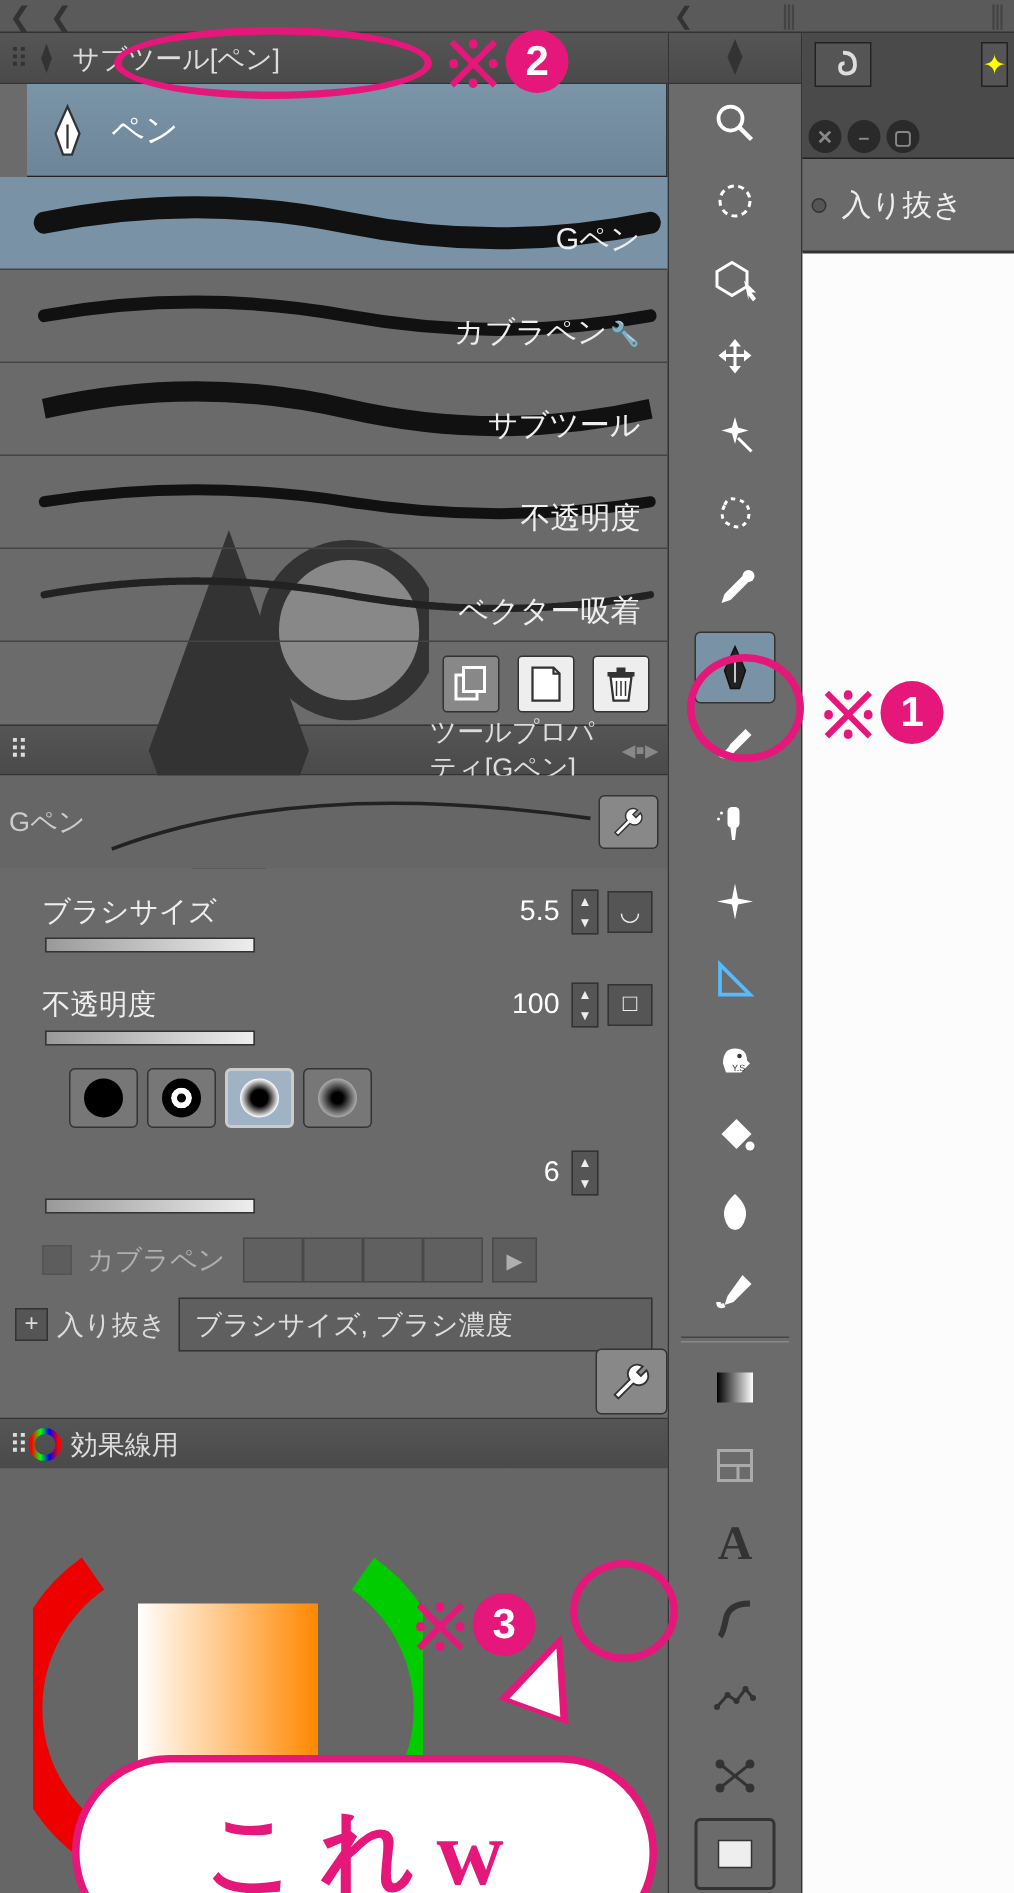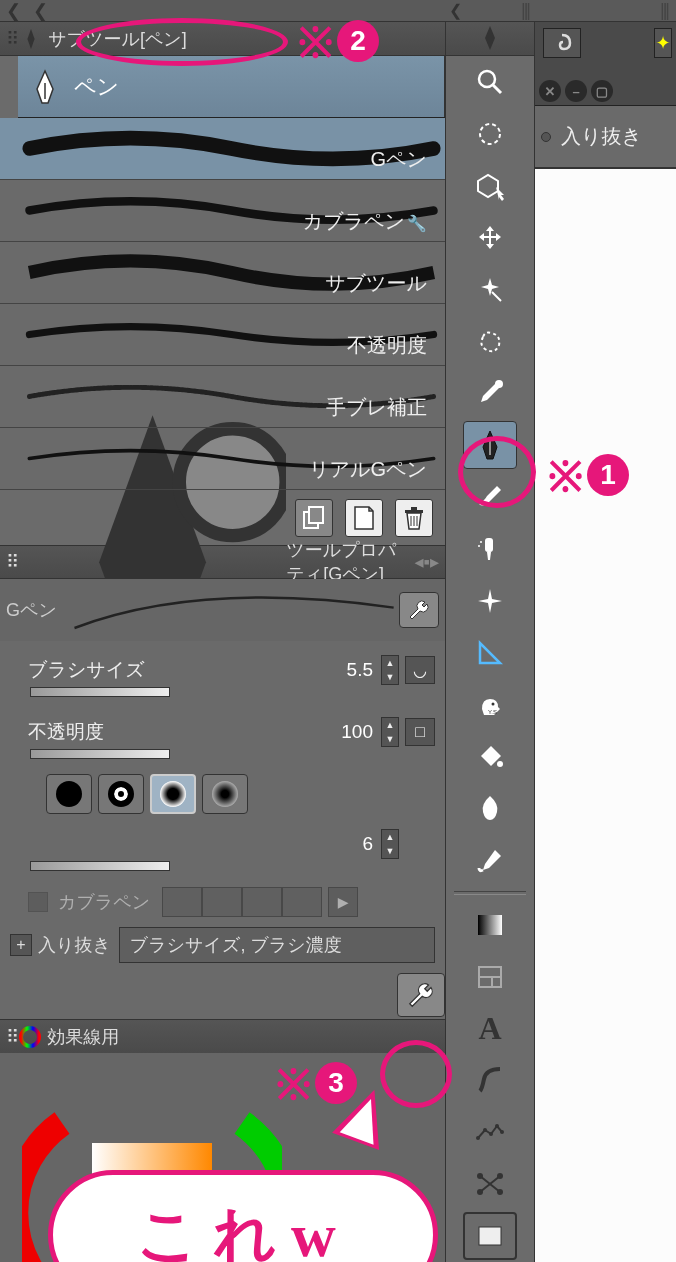--- a/index.html
+++ b/index.html
@@ -410,27 +410,21 @@
     <div class="brush-item">
       <svg class="brush-stroke" viewBox="0 0 380 50" preserveAspectRatio="none">
         <path d="M10 25 Q 100 12 190 25 T 370 25" stroke="#111" stroke-width="6" fill="none" stroke-linecap="round"></path>
       </svg>
       <span class="brush-name">不透明度</span>
     </div>
     <div class="brush-item">
       <svg class="brush-stroke" viewBox="0 0 380 50" preserveAspectRatio="none">
         <path d="M10 25 Q 100 10 190 25 T 370 25" stroke="#222" stroke-width="4" fill="none" stroke-linecap="round" stroke-dasharray="2 1"></path>
       </svg>
-      <span class="brush-name">手ブレ補正</span>
-    </div>
-    <div class="brush-item">
-      <svg class="brush-stroke" viewBox="0 0 380 50" preserveAspectRatio="none">
-        <path d="M10 25 Q 100 12 190 25 T 370 25" stroke="#111" stroke-width="3" fill="none" stroke-linecap="round"></path>
-      </svg>
-      <span class="brush-name">リアルGペン</span>
+      <span class="brush-name">ベクター吸着</span>
     </div>
   </div>
 
   <div class="brush-actions">
     <div class="action-btn">
       <svg width="26" height="26" viewBox="0 0 26 26">
             <rect x="3" y="7" width="14" height="16" fill="none" stroke="#fff" stroke-width="2"></rect>
             <rect x="8" y="2" width="14" height="16" fill="#888" stroke="#fff" stroke-width="2"></rect>
           </svg>
     </div>
@@ -467,21 +461,21 @@
     <svg class="preview-stroke" viewBox="0 0 300 40" preserveAspectRatio="none">
       <path d="M5 35 Q 120 -5 295 18" stroke="#222" stroke-width="2" fill="none"></path>
     </svg>
     <div class="wrench-btn">
       <svg width="24" height="24" viewBox="0 0 24 24">
             <path d="M20 6 a5 5 0 0 1 -7 7 L5 21 L3 19 L11 11 a5 5 0 0 1 7 -7 L15 7 L17 9 Z" fill="#fff" stroke="#333"></path>
           </svg>
     </div>
   </div>
 
-  <div class="prop-body" style="position:relative; padding-bottom:52px;">
+  <div class="prop-body" style="position:relative; padding-bottom:40px;">
     <div class="prop-row">
       <span class="prop-label">ブラシサイズ</span>
       <span style="flex:1"></span>
       <span class="prop-val">5.5</span>
       <div class="spinner">
             <div>▲</div>
             <div>▼</div>
           </div>
       <div class="small-btn">◡</div>
     </div>

